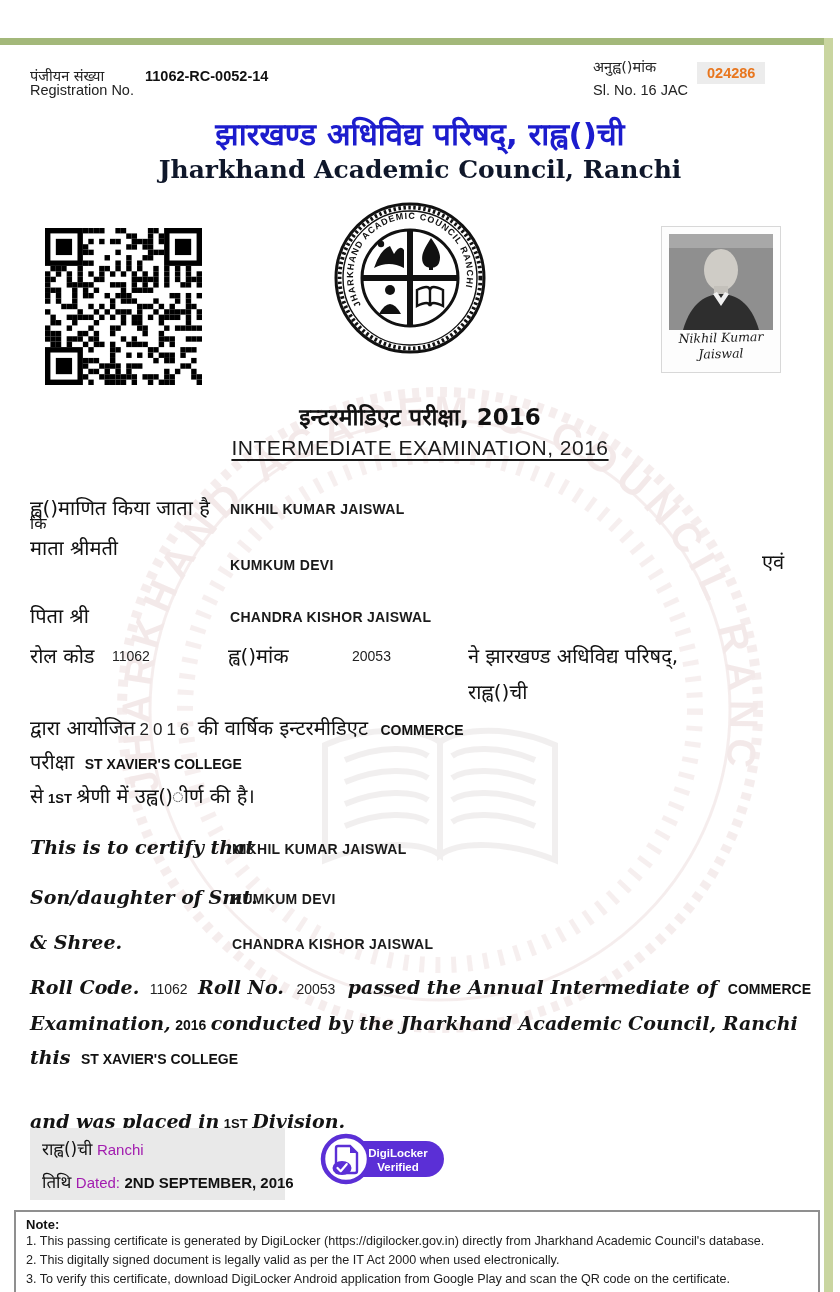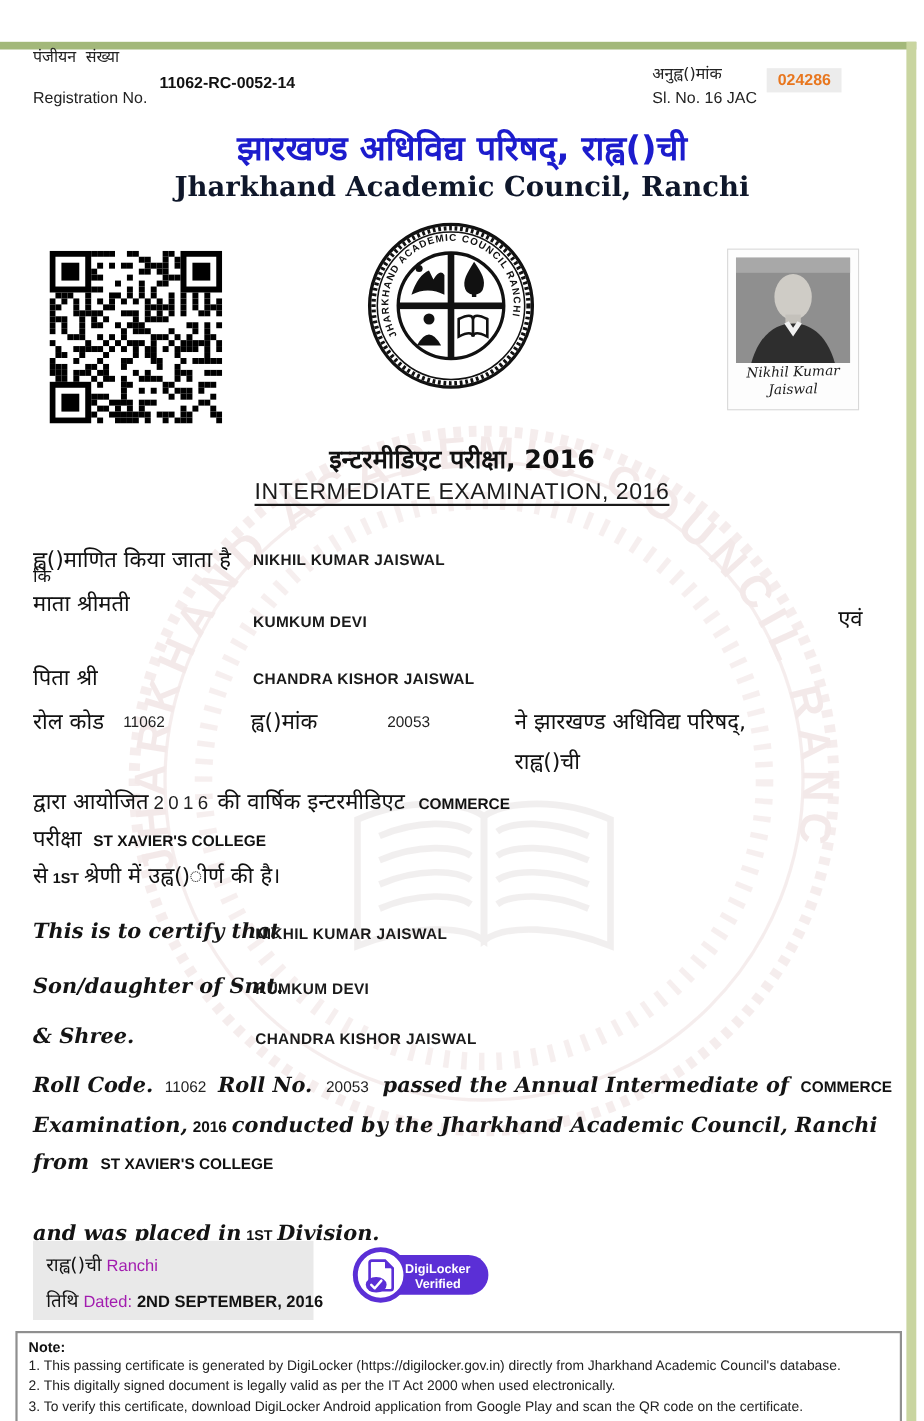--- a/index.html
+++ b/index.html
@@ -72,21 +72,21 @@
       <textPath href="#wmArc">JHARKHAND ACADEMIC COUNCIL RANCHI</textPath>
     </text>
     <g transform="translate(340,430)" stroke="#9a8888" stroke-width="6" fill="none">
       <path d="M -115,-55 C -70,-75 -20,-72 0,-58 L 0,55 C -20,40 -70,42 -115,60 Z"></path>
       <path d="M 115,-55 C 70,-75 20,-72 0,-58 L 0,55 C 20,40 70,42 115,60 Z"></path>
       <path d="M -95,-40 C -60,-55 -25,-53 -12,-44 M -95,-18 C -60,-33 -25,-31 -12,-22 M -95,4 C -60,-11 -25,-9 -12,0 M -95,26 C -60,11 -25,13 -12,22"></path>
       <path d="M 95,-40 C 60,-55 25,-53 12,-44 M 95,-18 C 60,-33 25,-31 12,-22 M 95,4 C 60,-11 25,-9 12,0 M 95,26 C 60,11 25,13 12,22"></path>
     </g>
   </svg>
 
-  <div class="abs reg-label hi" style="left:30px;top:40px;font-family:Liberation Mono, monospace;">पंजीयन संख्या</div>
+  <div class="abs reg-label hi" style="left:30px;top:65px;">पंजीयन संख्या</div>
   <div class="abs reg-label" style="left:30px;top:82px;">Registration No.</div>
   <div class="abs reg-value" style="left:145px;top:68px;">11062-RC-0052-14</div>
 
   <div class="abs reg-label hi" style="left:593px;top:56px;">अनुह्व()मांक</div>
   <div class="abs reg-label" style="left:593px;top:82px;">Sl. No. 16 JAC</div>
   <div class="abs serial-box" style="left:697px;top:62px;">024286</div>
 
   <div class="abs center title-hi hi" style="top:112px;">झारखण्ड अधिविद्य परिषद्, राह्व()ची</div>
   <div class="abs center title-en" style="top:155px;">Jharkhand Academic Council, Ranchi</div>
 
@@ -513,21 +513,21 @@
     <span class="bold-sans" style="margin-left:6px;">COMMERCE</span>
   </div>
 
   <div class="abs" style="left:30px;top:1012px;white-space:nowrap;">
     <span class="cursive">Examination,</span>
     <span class="bold-sans">2016</span>
     <span class="cursive">conducted by the Jharkhand Academic Council, Ranchi</span>
   </div>
 
   <div class="abs" style="left:30px;top:1046px;white-space:nowrap;">
-    <span class="cursive">from</span>
+    <span class="cursive">this</span>
     <span class="bold-sans" style="margin-left:6px;">ST XAVIER'S COLLEGE</span>
   </div>
 
   <div class="abs" style="left:30px;top:1076px;white-space:nowrap;margin-top:34px;">
     <span class="cursive">and was placed in</span>
     <span class="small-bold">1ST</span>
     <span class="cursive">Division.</span>
   </div>
 
   <div class="abs place-box">

